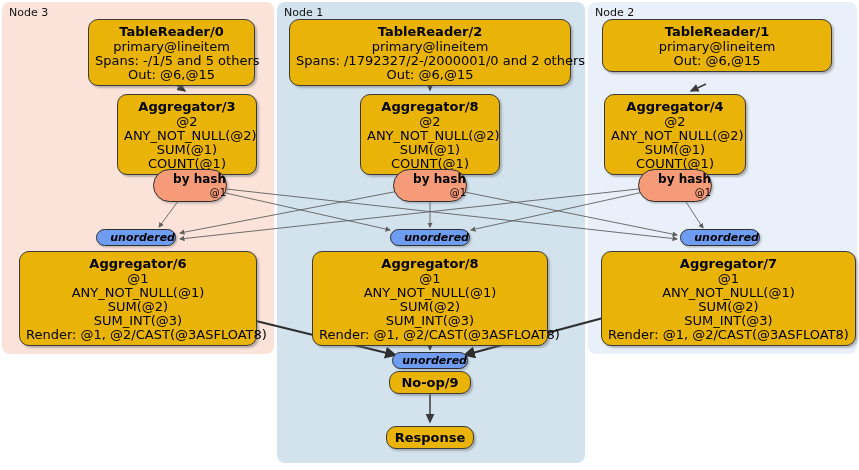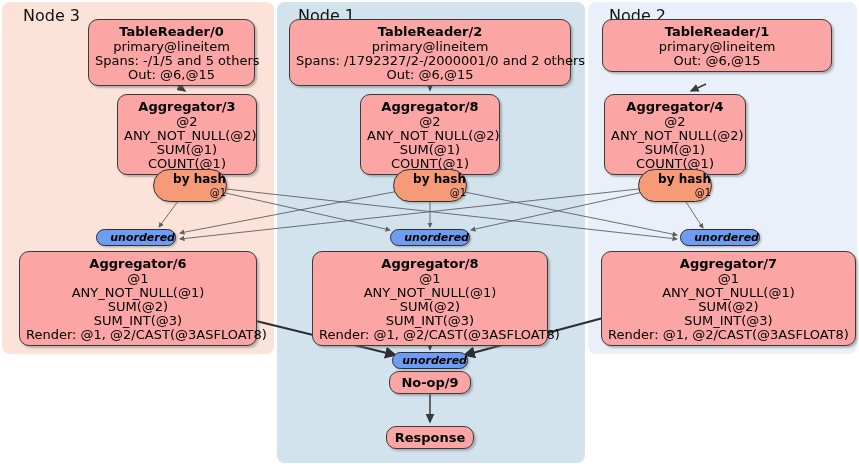--- a/index.html
+++ b/index.html
@@ -2,24 +2,24 @@
 <html><head>
 <meta charset="utf-8">
 <style>
   html,body{margin:0;padding:0;background:#ffffff;}
   *{box-sizing:border-box;}
   #stage{
     position:relative;width:859px;height:470px;overflow:hidden;
     font-family:"DejaVu Sans","Liberation Sans",sans-serif;color:#000;background:#fff;
   }
   .region{position:absolute;border-radius:8px;z-index:0;}
-  .region-label{font-size:16px;color:#111;padding:4px 0 0 7px;margin-left:14px;}
+  .region-label{font-size:11px;color:#111;padding:4px 0 0 7px;}
   #edges{position:absolute;left:0;top:0;z-index:1;pointer-events:none;}
   .box{
-    position:absolute;z-index:2;background:#fca5a5;border:1.4px solid #3a3a3a;
+    position:absolute;z-index:2;background:#eab308;border:1.4px solid #3a3a3a;
     border-radius:10px;text-align:center;padding:3px 6px;
     box-shadow:2px 2px 2px rgba(110,110,110,0.45);
   }
   .box .title{font-weight:bold;font-size:13px;line-height:17px;white-space:nowrap;}
   .box .line{font-size:13px;line-height:14px;white-space:nowrap;}
   .stadium{
     position:absolute;z-index:3;border:1.4px solid #2e2e2e;border-radius:999px;
     text-align:right;box-shadow:1.5px 1.5px 2px rgba(110,110,110,0.4);
   }
   .hash{background:#F59B78;width:74px;height:33px;padding-top:1px;}

